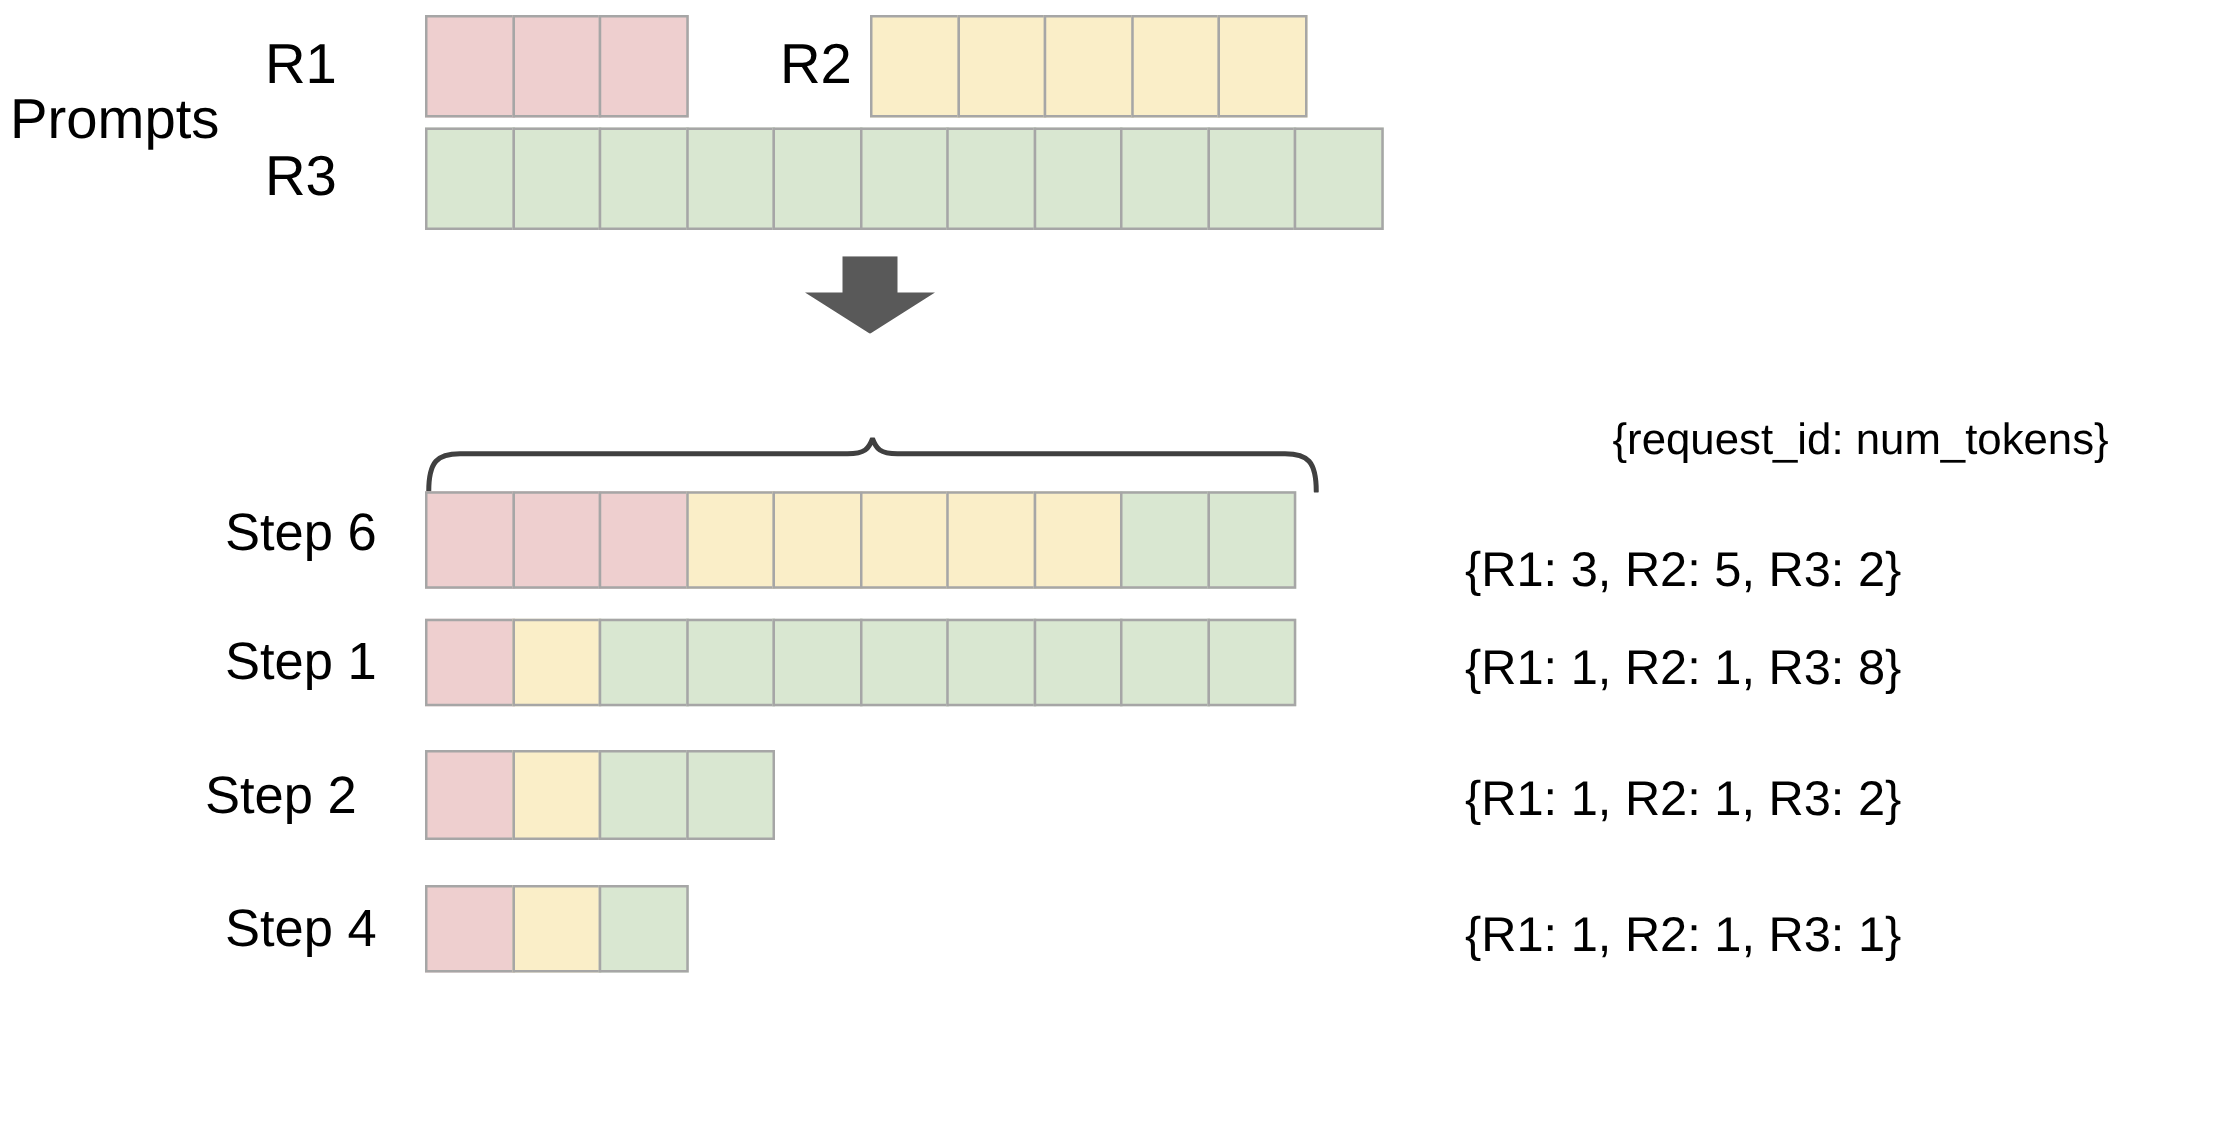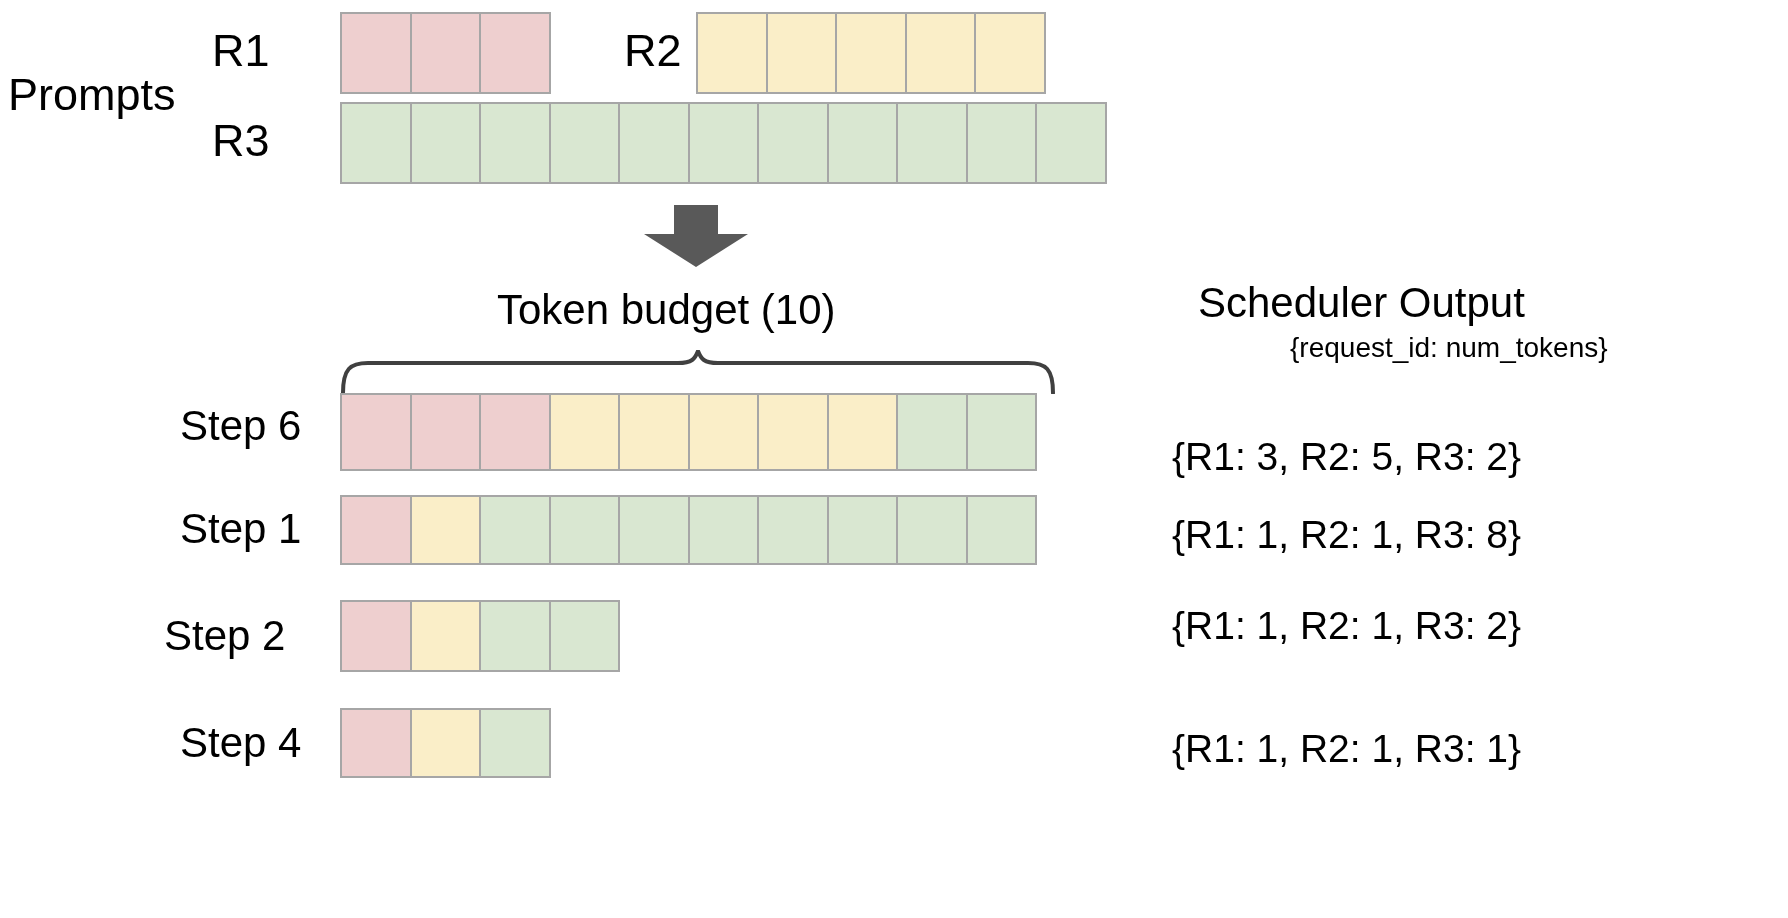--- a/index.html
+++ b/index.html
@@ -71,21 +71,21 @@
 
   .sched-title {
     position: absolute;
     font-size: 42px;
     left: 1198px;
     top: 279px;
     white-space: nowrap;
   }
   .sched-sub {
     position: absolute;
-    font-size: 28px;
+    font-size: 35px;
     left: 1290px;
     top: 332px;
     white-space: nowrap;
   }
   .sched-line {
     position: absolute;
     font-size: 39px;
     left: 1172px;
     white-space: nowrap;
   }
@@ -141,21 +141,20 @@
       <div class="cell green" style="width: 71.5px;"></div>
       <div class="cell green" style="width: 71.5px;"></div>
     </div>
 
   <div class="down-arrow">
     <svg width="120" height="62" viewBox="0 0 120 62">
       <polygon points="38,0 82,0 82,29 112,29 60,62 8,29 38,29" fill="#595959"></polygon>
     </svg>
   </div>
 
-  <div class="budget-title">Token  budget (10)</div>
 
   <div class="brace">
     <svg width="716" height="44" viewBox="0 0 716 44" fill="none">
       <path d="M3 43 C3 19 10 13 28 13 L338 13 C352 13 355 9 358 1
                C361 9 364 13 378 13 L688 13 C706 13 713 19 713 43" stroke="#404040" stroke-width="4" stroke-linecap="round" fill="none"></path>
     </svg>
   </div>
 
   <div class="lbl step-label" style="left:180px; top:405px;">Step 6</div>
   <div class="strip" id="step-strip-0" style="left:340px; top:393px; height:78px;">
@@ -193,21 +192,20 @@
       <div class="cell green" style="width: 71.5px;"></div>
     </div>
 
   <div class="lbl step-label" style="left:180px; top:722px;">Step 4</div>
   <div class="strip" id="step-strip-3" style="left:340px; top:708px; height:70px;">
       <div class="cell pink" style="width: 71.5px;"></div>
       <div class="cell yellow" style="width: 71.5px;"></div>
       <div class="cell green" style="width: 71.5px;"></div>
     </div>
 
-  <div class="sched-title">Scheduler Output</div>
   <div class="sched-sub">{request_id: num_tokens}</div>
 
   <div class="sched-line" style="top:412px;margin-top:23px;">{R1: 3, R2: 5, R3: 2}</div>
   <div class="sched-line" style="top:513px;">{R1: 1, R2: 1, R3: 8}</div>
-  <div class="sched-line" style="top:604px;">{R1: 1, R2: 1, R3: 2}</div>
+  <div class="sched-line" style="top:618px;">{R1: 1, R2: 1, R3: 2}</div>
   <div class="sched-line" style="top:727px;">{R1: 1, R2: 1, R3: 1}</div>
 
 </div>
 
 </body></html>

